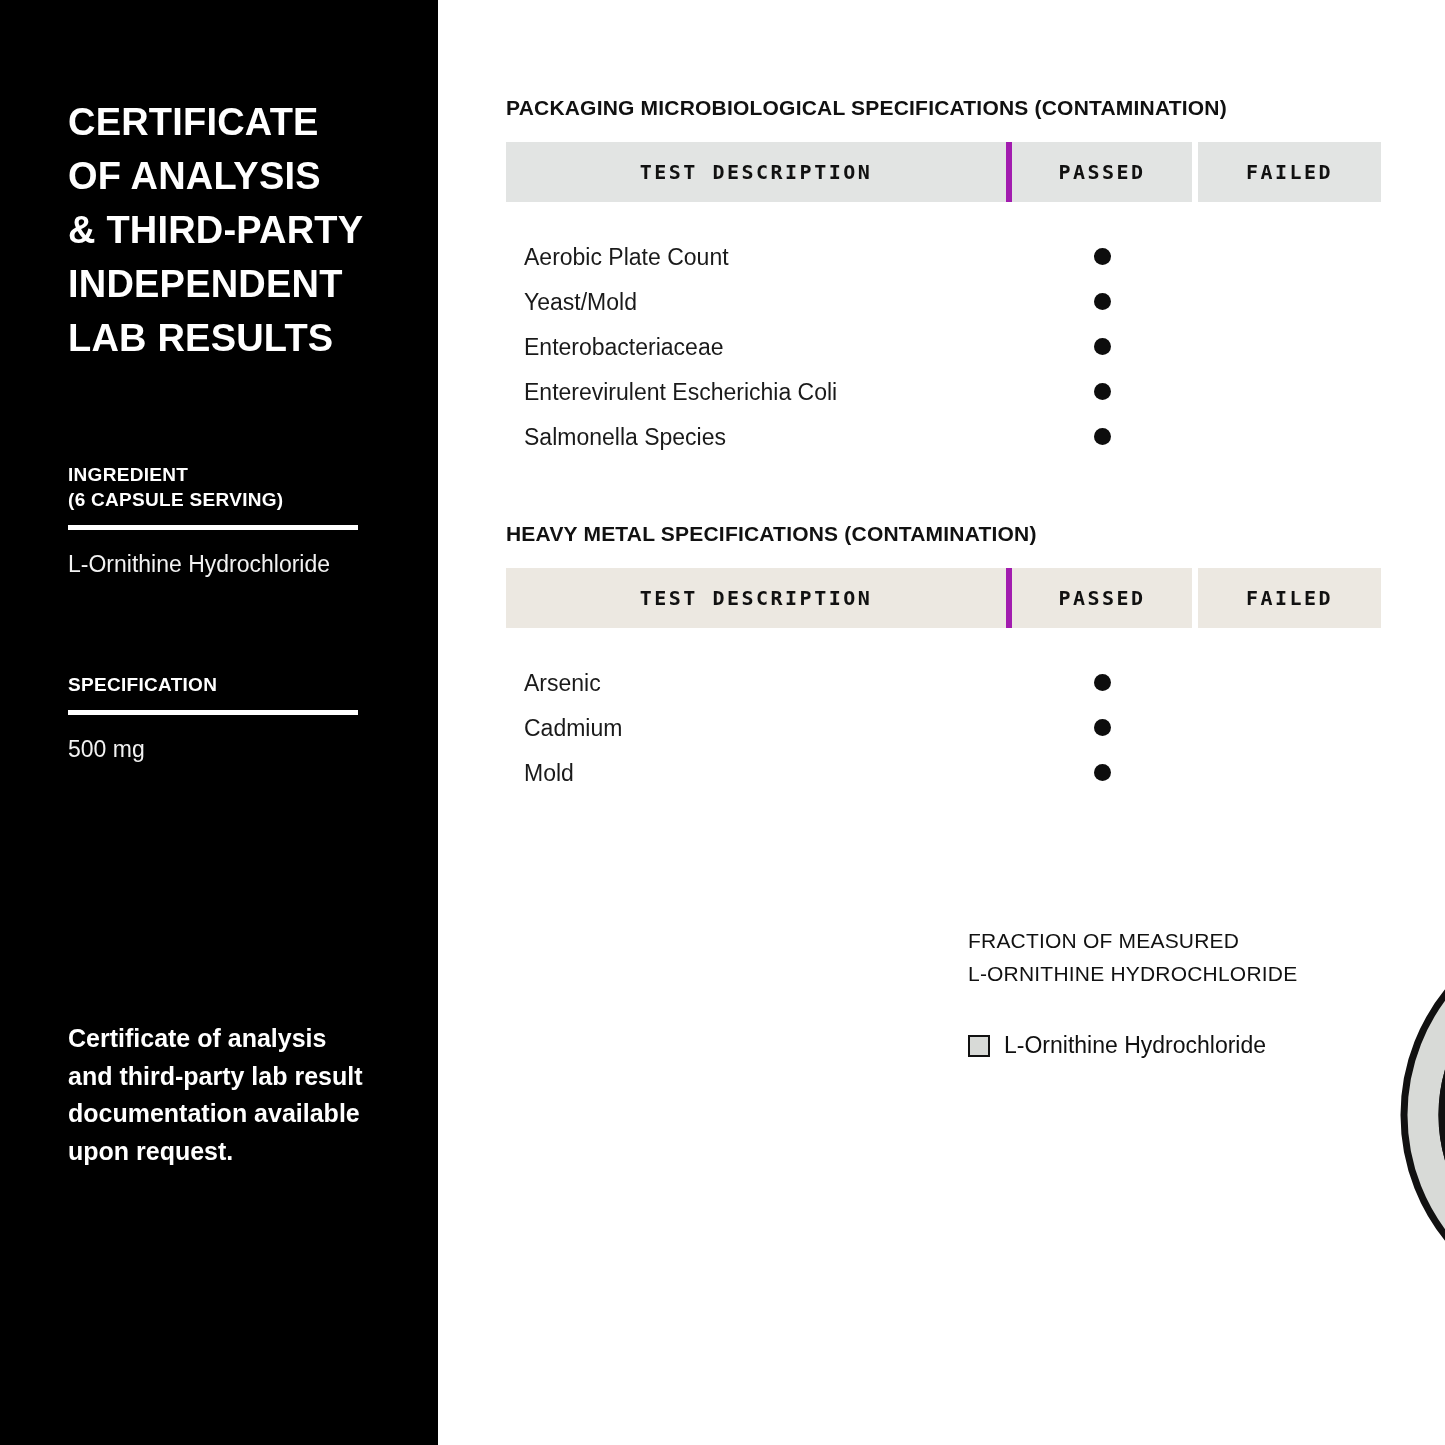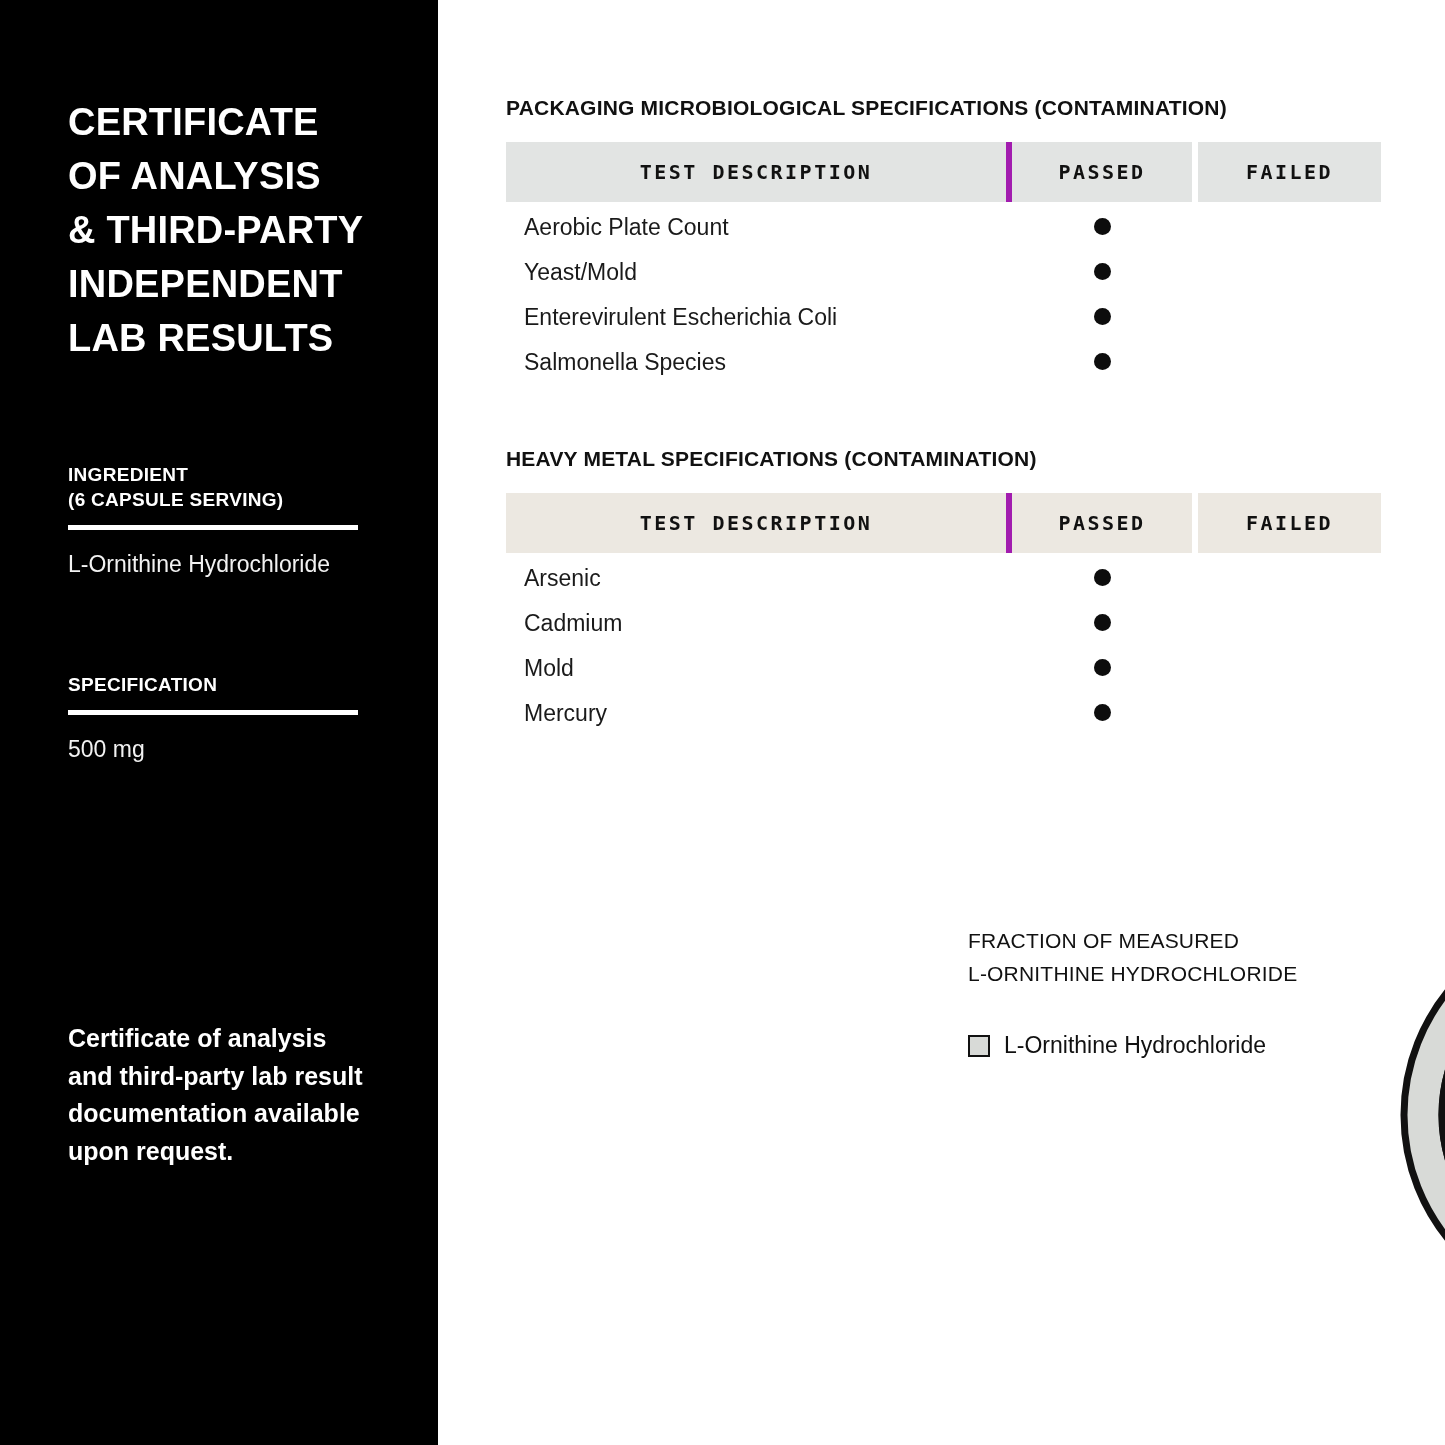--- a/index.html
+++ b/index.html
@@ -104,21 +104,21 @@
   table.spec th.col-pass { width: 186px; border-left: 6px solid #a21caf; }
   table.spec th.col-fail { width: 186px; border-left: 6px solid #ffffff; text-align: center; }
 
   table.spec td {
     font-size: 23px;
     font-weight: 400;
     padding: 9px 0;
     color: #1a1a1a;
   }
   table.spec td.desc { padding-left: 18px; }
-  table.spec tbody tr:first-child td { padding-top: 12px; }
+  table.spec tbody tr:first-child td { padding-top: 42px; }
   .dot {
     display: inline-block;
     width: 17px;
     height: 17px;
     border-radius: 50%;
     background: #0d0d0d;
   }
   td.mark { text-align: center; }
 
   .sec-micro { margin-top: 0; }
@@ -224,20 +224,25 @@
             <td class="desc">Aerobic Plate Count</td>
             <td class="mark"><span class="dot"></span></td>
             <td class="mark"></td>
           </tr>
           <tr>
             <td class="desc">Yeast/Mold</td>
             <td class="mark"><span class="dot"></span></td>
             <td class="mark"></td>
           </tr>
           <tr>
+            <td class="desc">Enterobacteriaceae</td>
+            <td class="mark"><span class="dot"></span></td>
+            <td class="mark"></td>
+          </tr>
+          <tr>
             <td class="desc">Enterevirulent Escherichia Coli</td>
             <td class="mark"><span class="dot"></span></td>
             <td class="mark"></td>
           </tr>
           <tr>
             <td class="desc">Salmonella Species</td>
             <td class="mark"><span class="dot"></span></td>
             <td class="mark"></td>
           </tr>
         </tbody>
@@ -260,25 +265,20 @@
             <td class="mark"><span class="dot"></span></td>
             <td class="mark"></td>
           </tr>
           <tr>
             <td class="desc">Cadmium</td>
             <td class="mark"><span class="dot"></span></td>
             <td class="mark"></td>
           </tr>
           <tr>
             <td class="desc">Mold</td>
-            <td class="mark"><span class="dot"></span></td>
-            <td class="mark"></td>
-          </tr>
-          <tr>
-            <td class="desc">Mercury</td>
             <td class="mark"><span class="dot"></span></td>
             <td class="mark"></td>
           </tr>
         </tbody>
       </table>
     </section>
 
     <section class="fraction">
       <h2 class="fraction-title">
         <div>FRACTION OF MEASURED</div>

